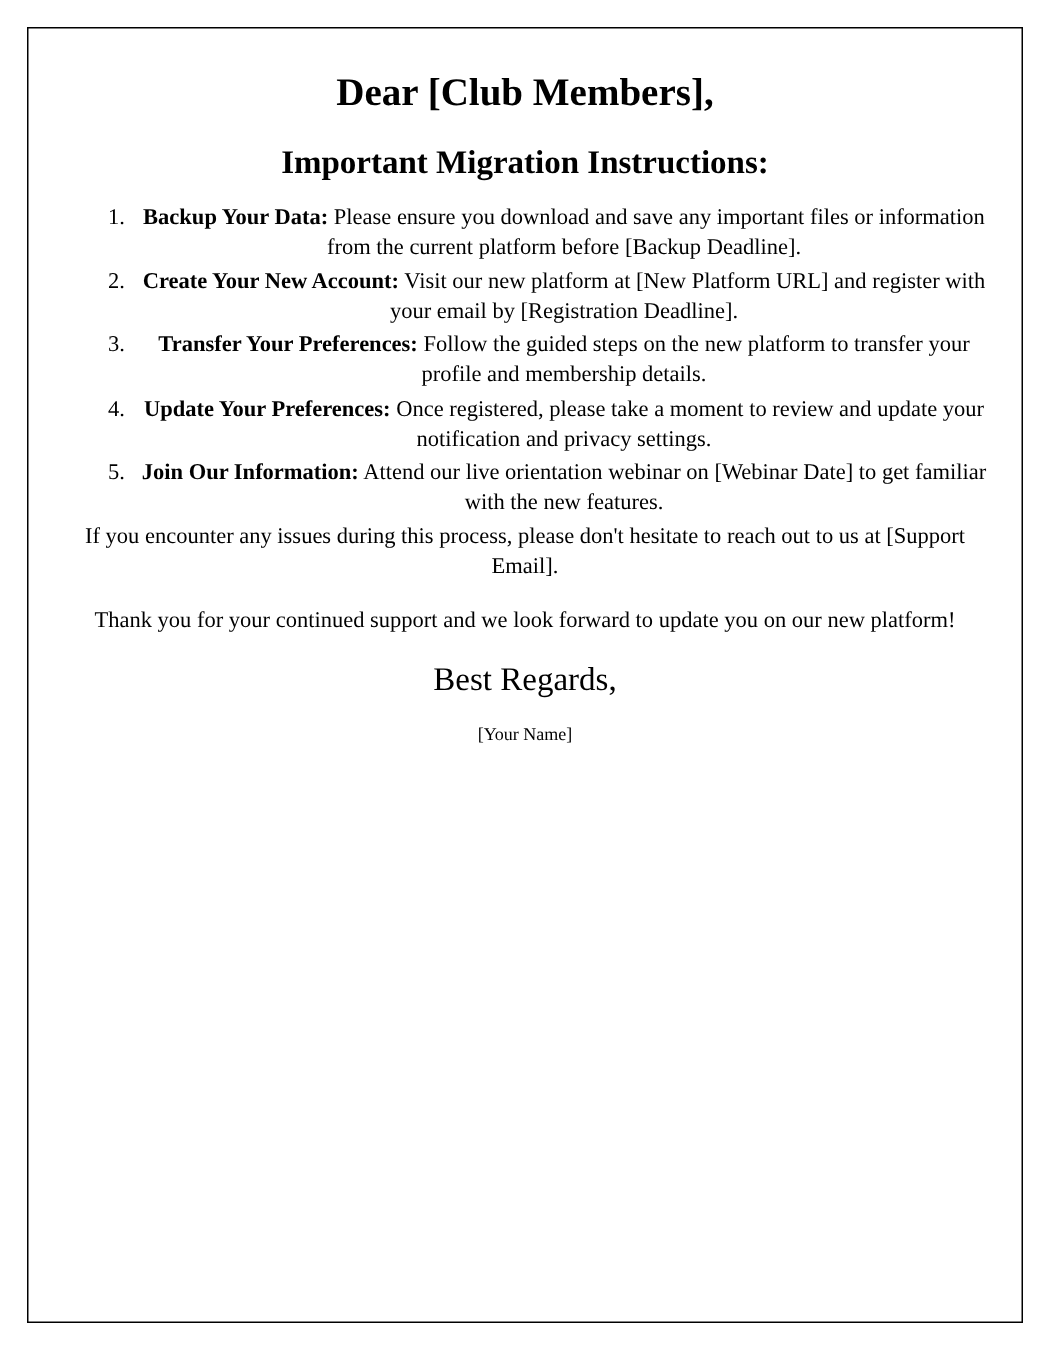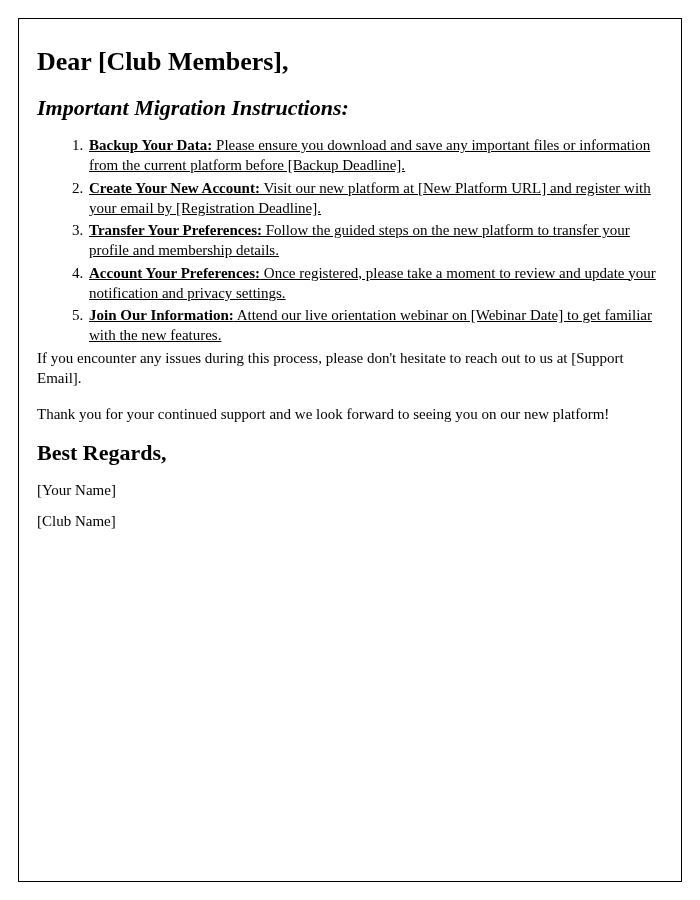--- a/index.html
+++ b/index.html
@@ -12,59 +12,58 @@
       background: #fff;
       width: 700px;
       height: 900px;
       padding: 18px;
     }
     .document-frame {
       border: 1px solid #000;
       width: 100%;
       height: 100%;
       padding: 28px 18px;
+      text-align: center;
     }
     h1.greeting {
       font-size: 26px;
       font-weight: bold;
       margin-bottom: 18px;
     }
     p.intro, p.support, p.thanks {
       font-size: 15px;
       line-height: 1.35;
       margin-bottom: 16px;
     }
     h2.section-heading {
       font-size: 22px;
       font-weight: bold;
       margin-bottom: 14px;
       margin-top: 4px;
-      font-style: italic;
     }
     ol.instructions {
       margin-left: 50px;
       font-size: 15px;
       line-height: 1.35;
-      text-decoration: underline;
     }
     ol.instructions li {
       margin-bottom: 2px;
       padding-left: 2px;
     }
     ol.instructions li .label {
       font-weight: bold;
     }
     h2.closing {
       font-size: 22px;
-      font-weight: bold;
+      font-weight: normal;
       margin-bottom: 16px;
       margin-top: 4px;
     }
     p.signature-line {
-      font-size: 15px;
+      font-size: 12px;
       margin-bottom: 14px;
     }
   </style>
 </head>
 <body>
 
 <div class="document-frame">
 
   <h1 class="greeting">Dear [Club Members],</h1>
 
@@ -75,29 +74,28 @@
     <li>
       <span class="label">Backup Your Data:</span><span> Please ensure you download and save any important files or information from the current platform before [Backup Deadline].</span>
     </li>
     <li>
       <span class="label">Create Your New Account:</span><span> Visit our new platform at [New Platform URL] and register with your email by [Registration Deadline].</span>
     </li>
     <li>
       <span class="label">Transfer Your Preferences:</span><span> Follow the guided steps on the new platform to transfer your profile and membership details.</span>
     </li>
     <li>
-      <span class="label">Account Your Preferences:</span><span> Once registered, please take a moment to review and update your notification and privacy settings.</span>
+      <span class="label">Update Your Preferences:</span><span> Once registered, please take a moment to review and update your notification and privacy settings.</span>
     </li>
     <li>
       <span class="label">Join Our Information:</span><span> Attend our live orientation webinar on [Webinar Date] to get familiar with the new features.</span>
     </li>
   </ol>
 
   <p class="support">If you encounter any issues during this process, please don't hesitate to reach out to us at [Support Email].</p>
 
-  <p class="thanks">Thank you for your continued support and we look forward to seeing you on our new platform!</p>
+  <p class="thanks">Thank you for your continued support and we look forward to update you on our new platform!</p>
 
   <h2 class="closing">Best Regards,</h2>
 
   <p class="signature-line">[Your Name]</p>
-  <p class="signature-line">[Club Name]</p>
 
 </div>
 
 </body></html>

